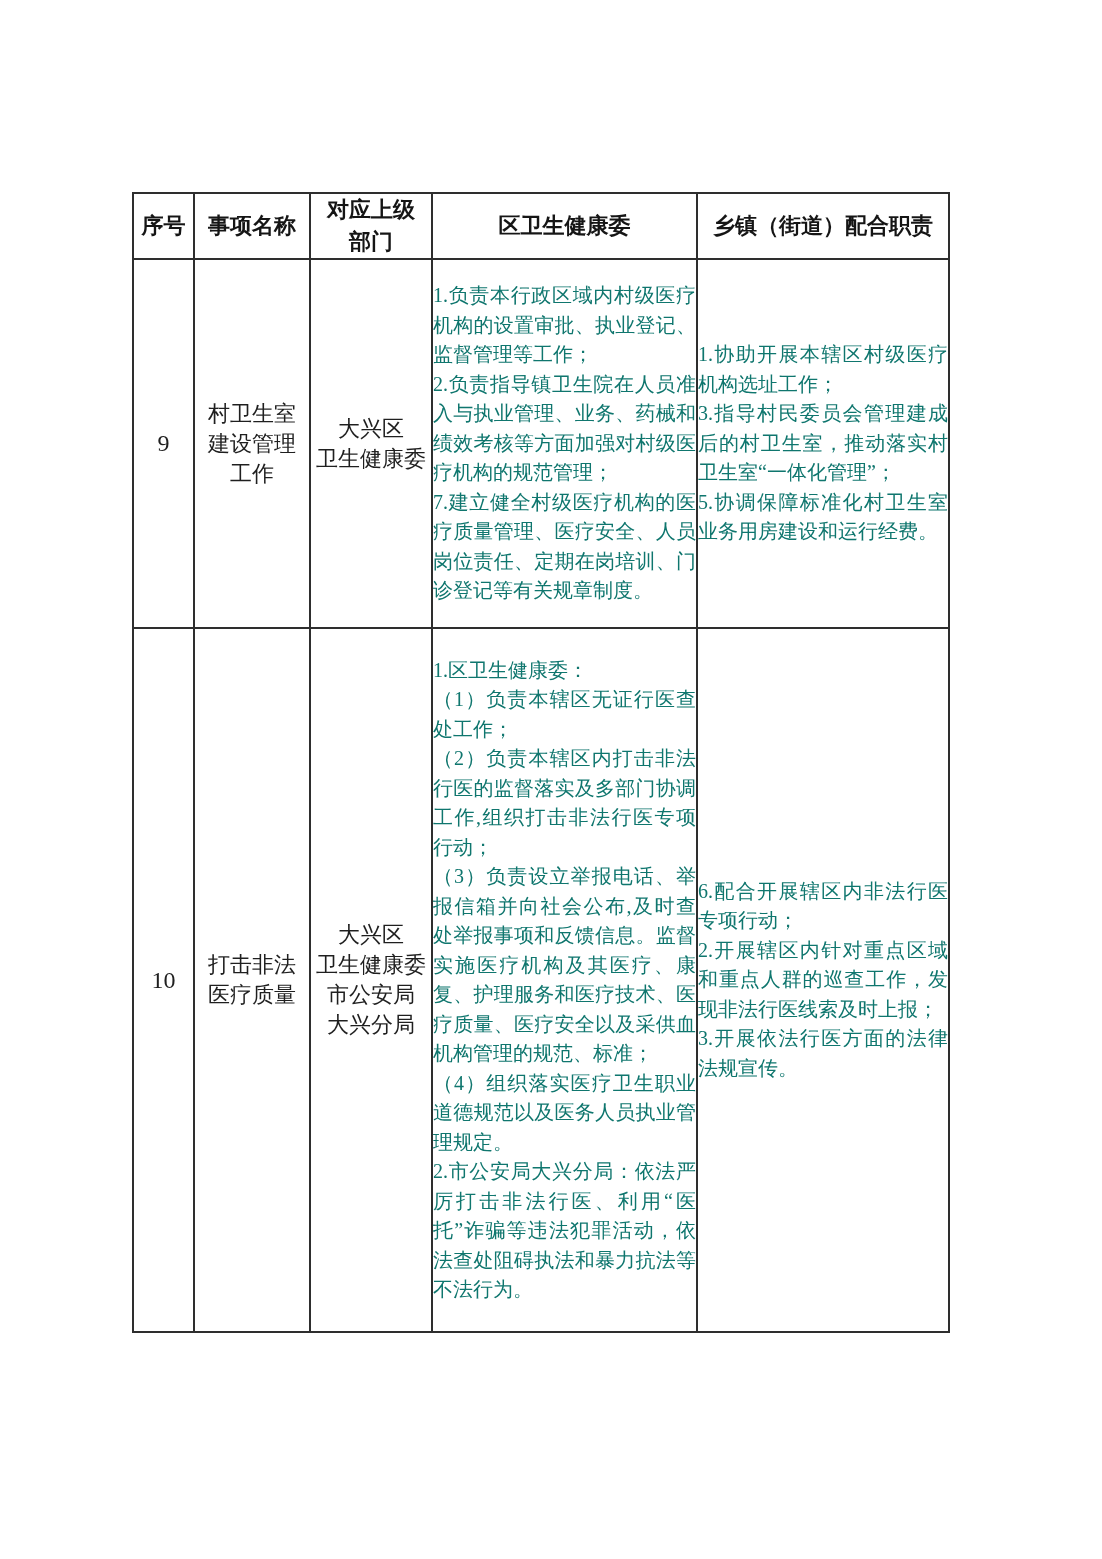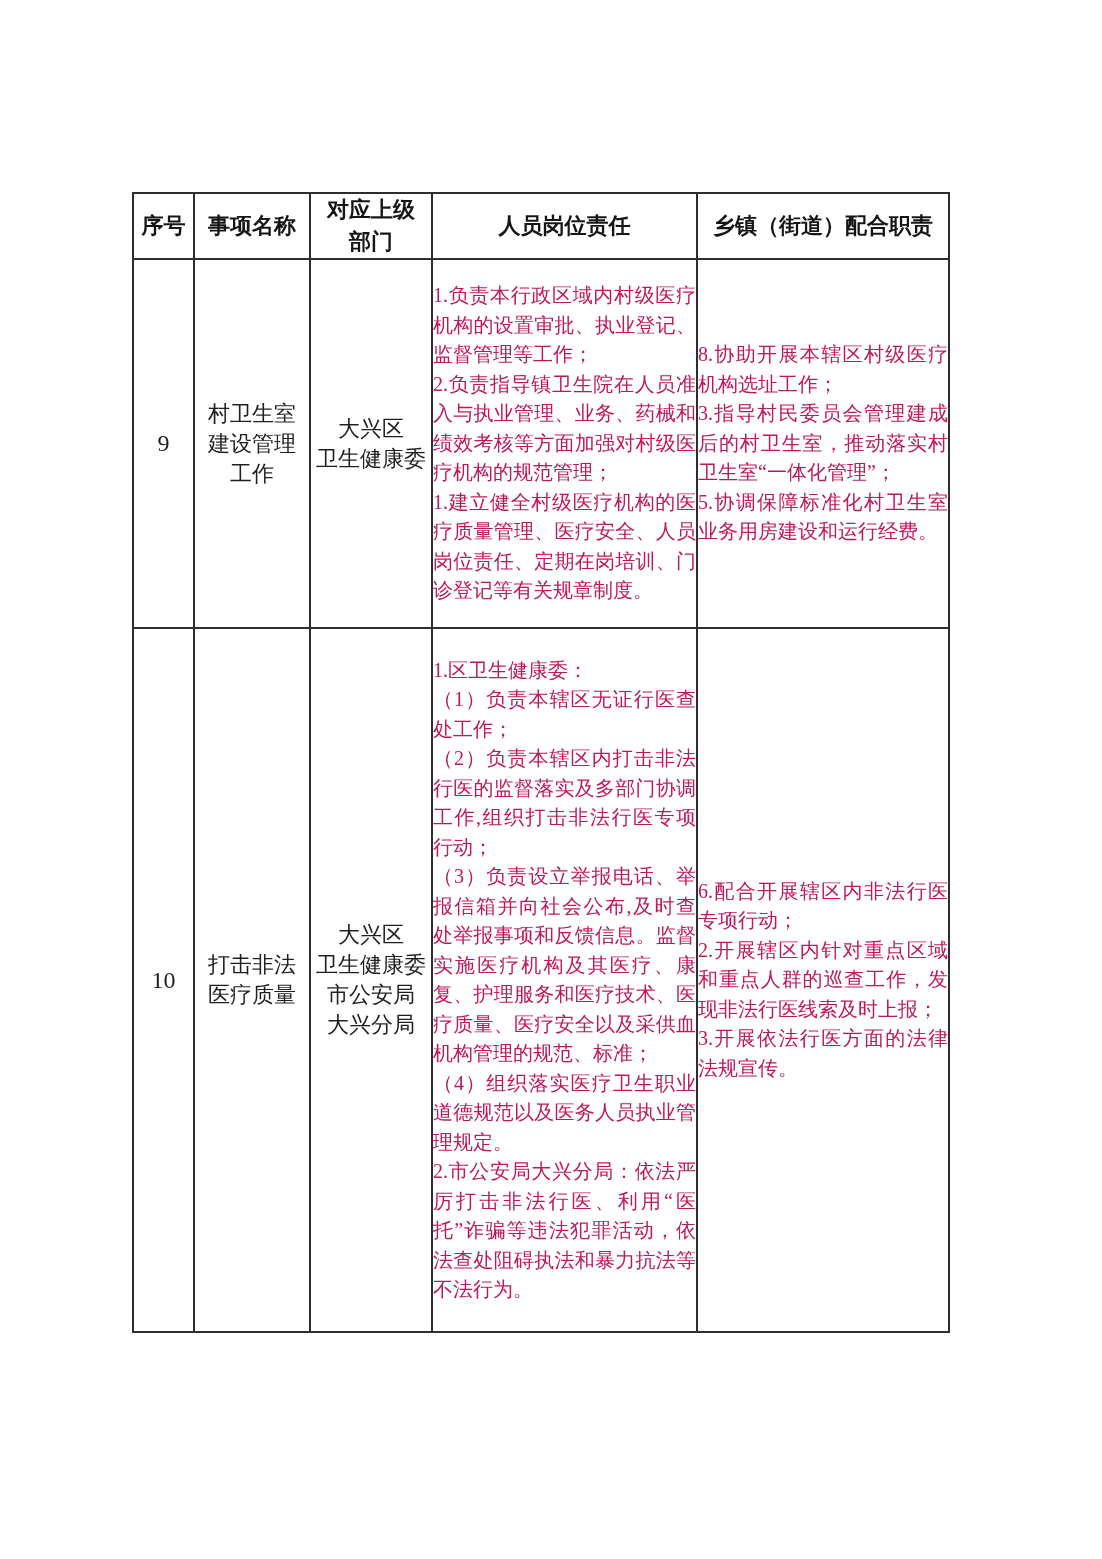--- a/index.html
+++ b/index.html
@@ -61,21 +61,21 @@
   td.cell-duties {
     vertical-align: middle;
     padding: 10px 10px;
   }
   p.duty {
     margin: 0;
     font-size: 20px;
     line-height: 29.5px;
     text-align: justify;
     text-justify: inter-character;
-    color: #be185d;
+    color: #0f766e;
   }
   .page-number {
     position: absolute;
     left: 143px;
     top: 1448px;
     font-size: 27px;
     letter-spacing: 5px;
     color: #0f766e;
     font-family: "Liberation Serif", serif;
     margin-left: 22px;
@@ -94,38 +94,38 @@
         <col style="width:122px">
         <col style="width:265px">
         <col style="width:252px">
       </colgroup>
       <tbody>
         <tr style="height:66px">
           <th class="hdr">序号</th>
           <th class="hdr">事项名称</th>
           <th class="hdr">对应上级
 部门</th>
-          <th class="hdr">人员岗位责任</th>
+          <th class="hdr">区卫生健康委</th>
           <th class="hdr">乡镇（街道）配合职责</th>
         </tr>
 
         <tr style="height:369px">
           <td class="cell-num">9</td>
           <td class="cell-center">村卫生室
 建设管理
 工作</td>
           <td class="cell-center">大兴区
 卫生健康委</td>
           <td class="cell-duties">
               <p class="duty">1.负责本行政区域内村级医疗机构的设置审批、执业登记、监督管理等工作；</p>
               <p class="duty">2.负责指导镇卫生院在人员准入与执业管理、业务、药械和绩效考核等方面加强对村级医疗机构的规范管理；</p>
-              <p class="duty">1.建立健全村级医疗机构的医疗质量管理、医疗安全、人员岗位责任、定期在岗培训、门诊登记等有关规章制度。</p>
+              <p class="duty">7.建立健全村级医疗机构的医疗质量管理、医疗安全、人员岗位责任、定期在岗培训、门诊登记等有关规章制度。</p>
             </td>
           <td class="cell-duties">
-              <p class="duty">8.协助开展本辖区村级医疗机构选址工作；</p>
+              <p class="duty">1.协助开展本辖区村级医疗机构选址工作；</p>
               <p class="duty">3.指导村民委员会管理建成后的村卫生室，推动落实村卫生室“一体化管理”；</p>
               <p class="duty">5.协调保障标准化村卫生室业务用房建设和运行经费。</p>
             </td>
         </tr>
 
         <tr style="height:704px">
           <td class="cell-num">10</td>
           <td class="cell-center">打击非法
 医疗质量</td>
           <td class="cell-center">大兴区

